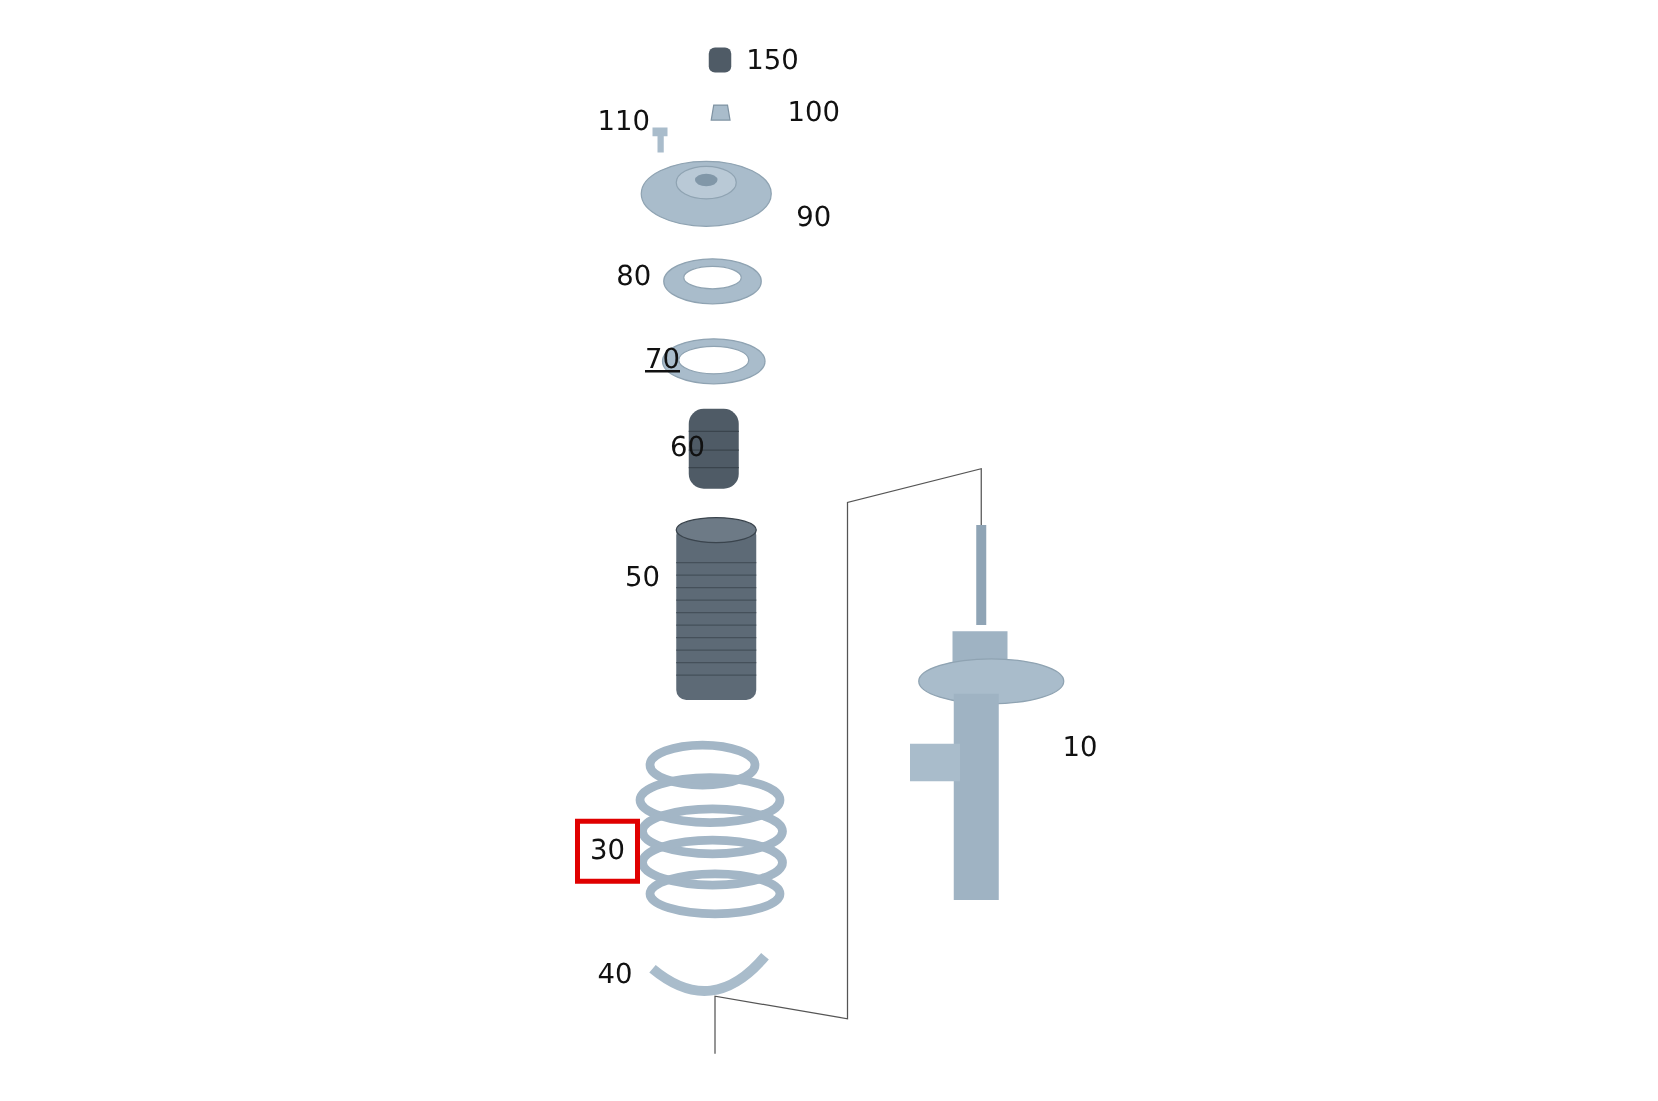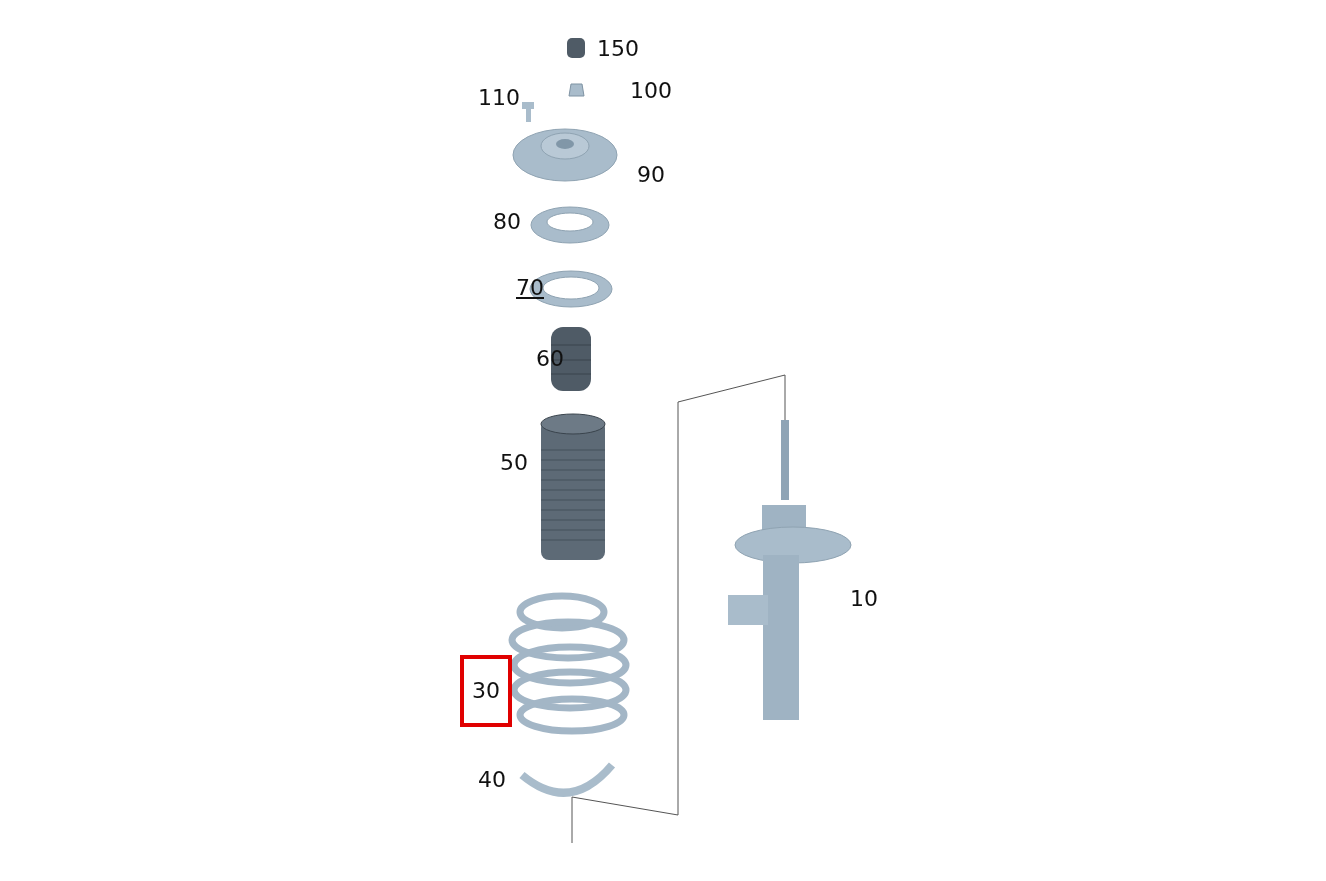--- a/index.html
+++ b/index.html
@@ -1,20 +1,20 @@
 <!DOCTYPE html>
 <html><head>
 <meta charset="utf-8">
 <style>
   html, body { margin:0; padding:0; background:#ffffff; }
   body { width:1326px; height:881px; position:relative; overflow:hidden;
          font-family:"DejaVu Sans", sans-serif; }
   .stage { position:absolute; left:0; top:0; width:1086px; height:881px; }
   .lbl { position:absolute; font-size:22px; color:#111; line-height:1; cursor:pointer; }
-  .lbl.hl { outline:4px solid #e00000; outline-offset:0; padding:21px 8px; }
+  .lbl.hl { outline:4px solid #e00000; outline-offset:0; padding:11px 8px; }
   svg { position:absolute; left:0; top:0; }
 </style>
 </head>
 <body>
 
 <div class="stage">
   <svg width="1326" height="881">
 
     <polyline points="572,843 572,797 678,815 678,402 785,375 785,420" fill="none" stroke="#555" stroke-width="1"></polyline>
 

